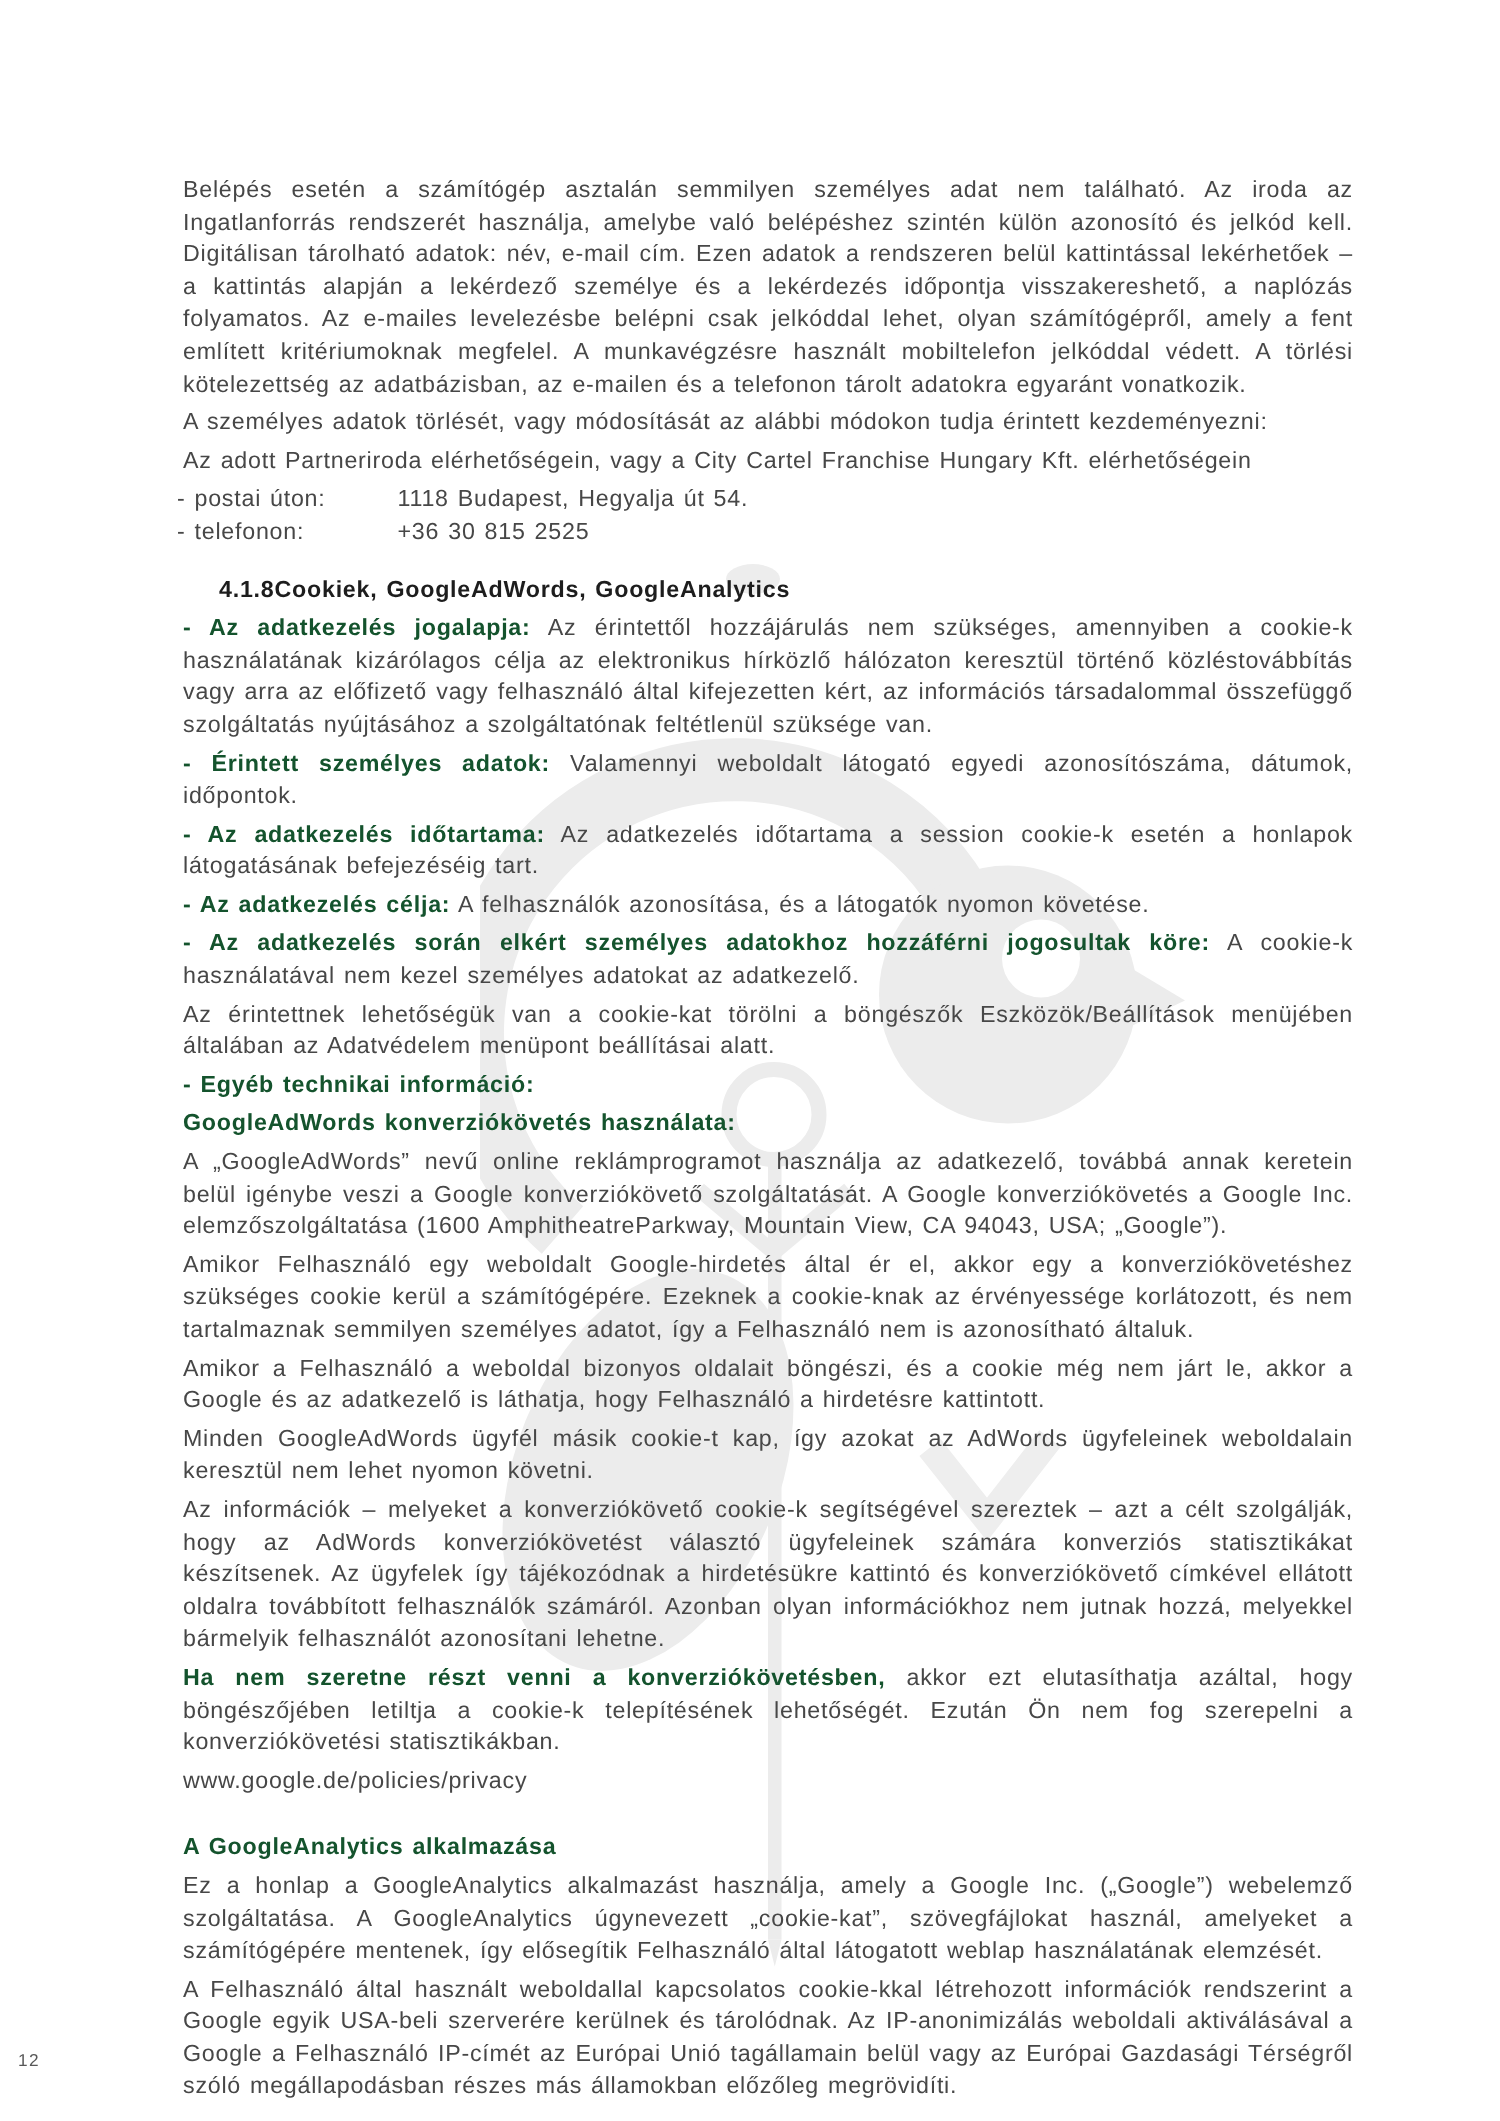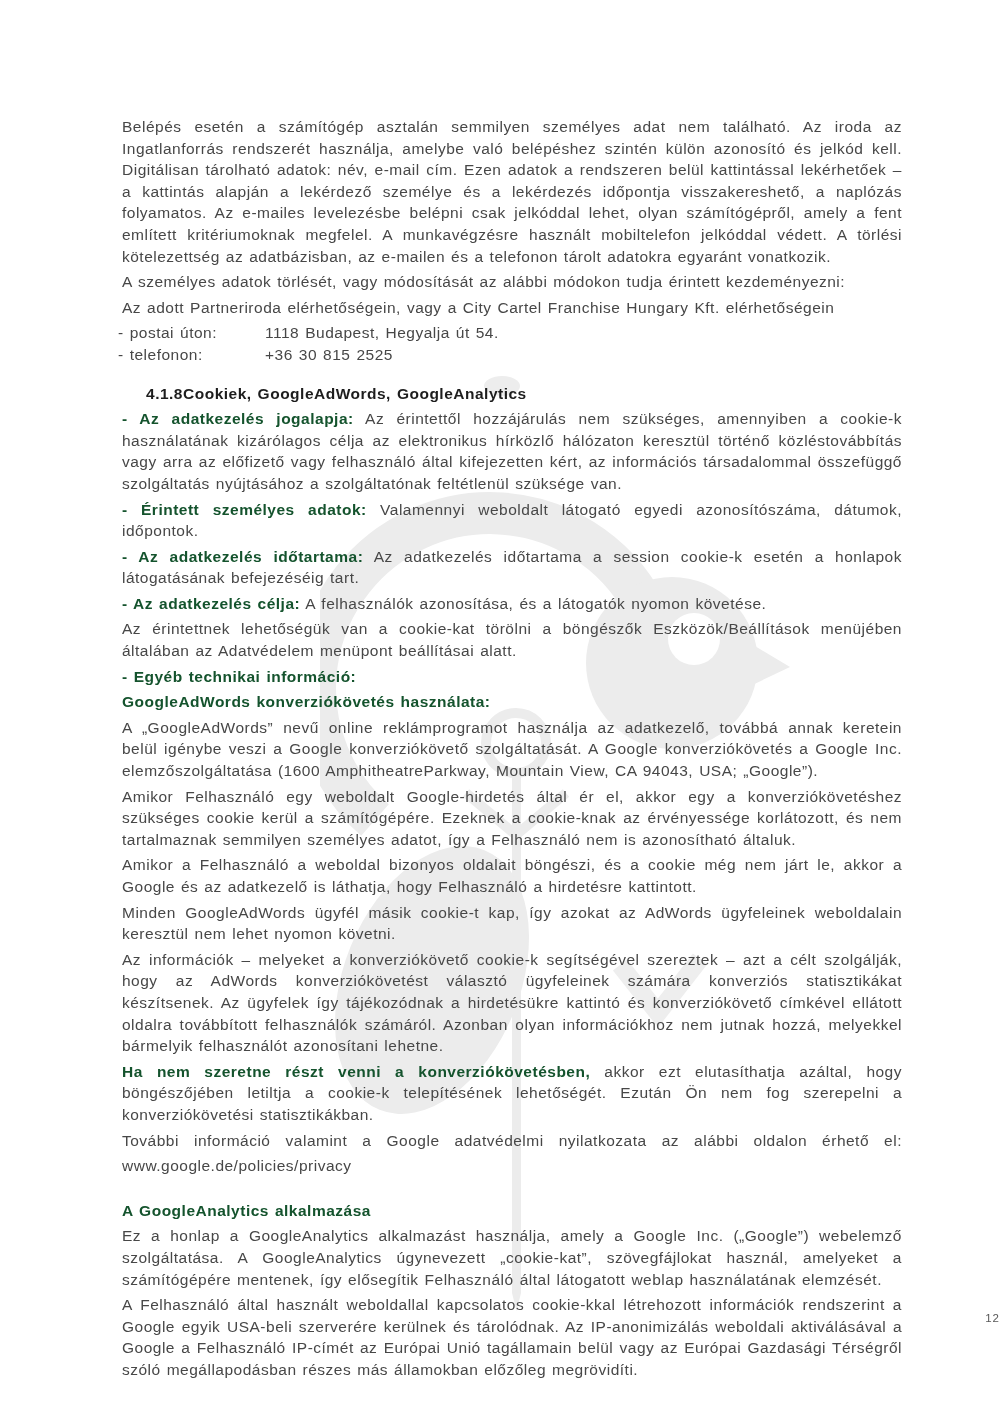--- a/index.html
+++ b/index.html
@@ -26,23 +26,23 @@
   .just { text-align:justify; }
   .just-all { text-align:justify; text-align-last:justify; }
   b { font-weight:bold; color:#14532d; }
   .kv { display:flex; }
   .kv .k { flex:0 0 147px; }
   .kv .v { flex:1; }
   .h-num { display:flex; font-weight:bold; color:#1d1d1d; }
   .h-num .num { flex:0 0 65px;text-align:right; }
   .spacer { width:100%; }
   .footer {
-    position:absolute; left:0; right:0; top:1312px;
-    text-align:right; font-size:11.5px; color:#585858;
-    z-index:1; letter-spacing:1px;
+    position:absolute; left:0; right:0; top:1368px;
+    text-align:left; font-size:11.5px; color:#585858;
+    z-index:1; letter-spacing:1px;padding-left:12px;
   }
 </style>
 </head>
 <body>
 
 <svg class="watermark" viewBox="0 0 470 955" xmlns="http://www.w3.org/2000/svg" aria-hidden="true">
   <ellipse cx="182" cy="16" rx="18" ry="10" fill="#ededed"></ellipse>
   <g transform="translate(0,165)">
     <path d="M55 285 A175 175 0 1 1 345 150" fill="none" stroke="#ececec" stroke-width="42"></path>
     <circle cx="352" cy="128" r="86" fill="#ececec"></circle>
@@ -72,30 +72,30 @@
     </div>
     <div class="spacer" style="height: 17px;"></div>
     <div class="h-num">
       <span class="num">4.1.8</span>
       <span>Cookiek, GoogleAdWords, GoogleAnalytics</span>
     </div>
     <p class="just"><b>- Az adatkezelés jogalapja:</b><span> Az érintettől hozzájárulás nem szükséges, amennyiben a cookie-k használatának kizárólagos célja az elektronikus hírközlő hálózaton keresztül történő közléstovábbítás vagy arra az előfizető vagy felhasználó által kifejezetten kért, az információs társadalommal összefüggő szolgáltatás nyújtásához a szolgáltatónak feltétlenül szüksége van.</span></p>
     <p class="just"><b>- Érintett személyes adatok:</b><span> Valamennyi weboldalt látogató egyedi azonosítószáma, dátumok, időpontok.</span></p>
     <p class="just"><b>- Az adatkezelés időtartama:</b><span> Az adatkezelés időtartama a session cookie-k esetén a honlapok látogatásának befejezéséig tart.</span></p>
     <p class="just"><b>- Az adatkezelés célja:</b><span> A felhasználók azonosítása, és a látogatók nyomon követése.</span></p>
+    <p class="just"><b>- Az adatkezelés során elkért személyes adatokhoz hozzáférni jogosultak köre:</b><span> A cookie-k használatával nem kezel személyes adatokat az adatkezelő.</span></p>
     <p class="just"><span>Az érintettnek lehetőségük van a cookie-kat törölni a böngészők Eszközök/Beállítások menüjében általában az Adatvédelem menüpont beállításai alatt.</span></p>
     <p><b>- Egyéb technikai információ:</b></p>
     <p><b>GoogleAdWords konverziókövetés használata:</b></p>
     <p class="just"><span>A „GoogleAdWords” nevű online reklámprogramot használja az adatkezelő, továbbá annak keretein belül igénybe veszi a Google konverziókövető szolgáltatását. A Google konverziókövetés a Google Inc. elemzőszolgáltatása (1600 AmphitheatreParkway, Mountain View, CA 94043, USA; „Google”).</span></p>
     <p class="just"><span>Amikor Felhasználó egy weboldalt Google-hirdetés által ér el, akkor egy a konverziókövetéshez szükséges cookie kerül a számítógépére. Ezeknek a cookie-knak az érvényessége korlátozott, és nem tartalmaznak semmilyen személyes adatot, így a Felhasználó nem is azonosítható általuk.</span></p>
     <p class="just"><span>Amikor a Felhasználó a weboldal bizonyos oldalait böngészi, és a cookie még nem járt le, akkor a Google és az adatkezelő is láthatja, hogy Felhasználó a hirdetésre kattintott.</span></p>
     <p class="just"><span>Minden GoogleAdWords ügyfél másik cookie-t kap, így azokat az AdWords ügyfeleinek weboldalain keresztül nem lehet nyomon követni.</span></p>
     <p class="just"><span>Az információk – melyeket a konverziókövető cookie-k segítségével szereztek – azt a célt szolgálják, hogy az AdWords konverziókövetést választó ügyfeleinek számára konverziós statisztikákat készítsenek. Az ügyfelek így tájékozódnak a hirdetésükre kattintó és konverziókövető címkével ellátott oldalra továbbított felhasználók számáról. Azonban olyan információkhoz nem jutnak hozzá, melyekkel bármelyik felhasználót azonosítani lehetne.</span></p>
     <p class="just"><b>Ha nem szeretne részt venni a konverziókövetésben,</b><span> akkor ezt elutasíthatja azáltal, hogy böngészőjében letiltja a cookie-k telepítésének lehetőségét. Ezután Ön nem fog szerepelni a konverziókövetési statisztikákban.</span></p>
-    <p class="just-all"><span>További információ valamint a Google adatvédelmi nyilatkozata az alábbi oldalon érhető el:</span></p>
     <p><span>www.google.de/policies/privacy</span></p>
     <div class="spacer" style="height: 15px;"></div>
     <p><b>A GoogleAnalytics alkalmazása</b></p>
     <p class="just"><span>Ez a honlap a GoogleAnalytics alkalmazást használja, amely a Google Inc. („Google”) webelemző szolgáltatása. A GoogleAnalytics úgynevezett „cookie-kat”, szövegfájlokat használ, amelyeket a számítógépére mentenek, így elősegítik Felhasználó által látogatott weblap használatának elemzését.</span></p>
     <p class="just"><span>A Felhasználó által használt weboldallal kapcsolatos cookie-kkal létrehozott információk rendszerint a Google egyik USA-beli szerverére kerülnek és tárolódnak. Az IP-anonimizálás weboldali aktiválásával a Google a Felhasználó IP-címét az Európai Unió tagállamain belül vagy az Európai Gazdasági Térségről szóló megállapodásban részes más államokban előzőleg megrövidíti.</span></p>
   </div>
 
 <div class="footer">12</div>
 
 </body></html>

